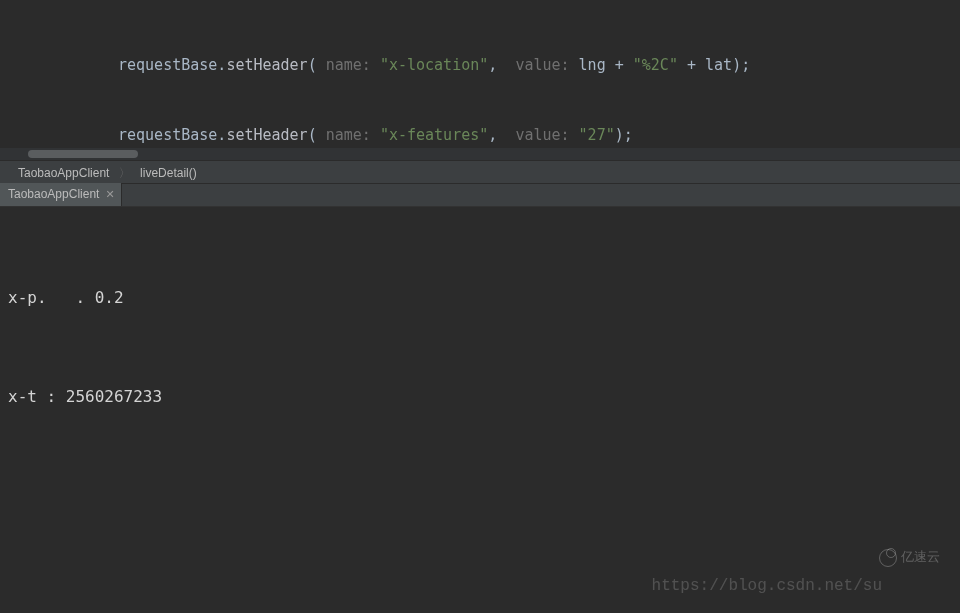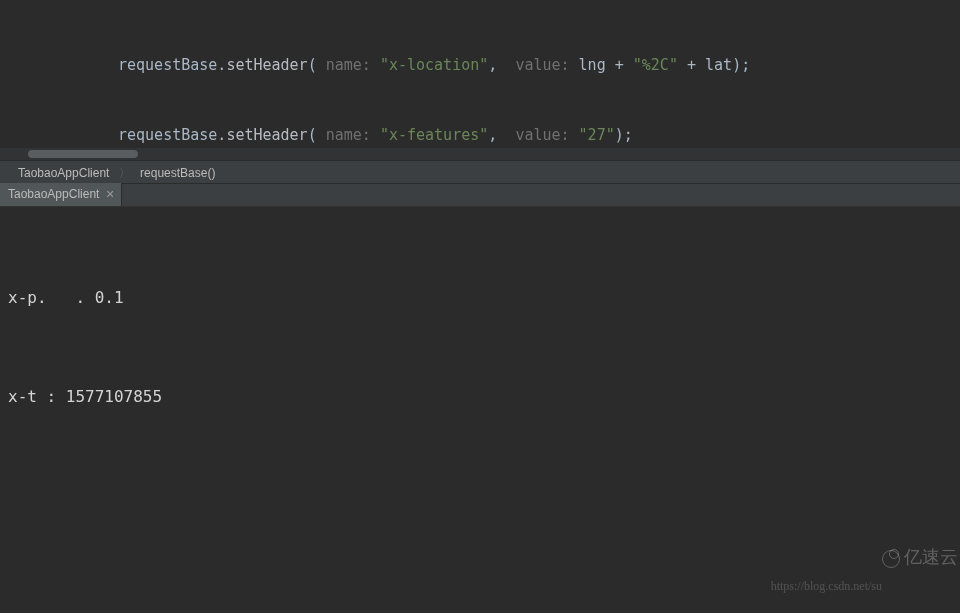--- a/index.html
+++ b/index.html
@@ -42,22 +42,22 @@
 
 .console-tabs{height:23px;background:#3c3f41;display:flex;align-items:flex-end;border-bottom:1px solid #323232;}
 .console-tab{height:23px;line-height:23px;padding:0 6px 0 8px;font-family:sans-serif;font-size:12px;color:#bbbbbb;background:#515658;display:flex;align-items:center;gap:6px;border-right:1px solid #2b2b2b;}
 .console-tab .close{color:#999;font-size:11px;}
 
 
 .console{flex:1;background:#2b2b2b;color:var(--console-fg);padding:8px 0 0 8px;font-size:16px;line-height:33px;white-space:pre;overflow:hidden;position:relative;}
 .console .line{height:33px;}
 
 
-.watermark{position:absolute;right:2px;bottom:6px;font-family:Liberation Serif, serif;font-size:18px;color:rgba(255,255,255,0.25);pointer-events:none;}
-.wm-url{position:absolute;right:78px;bottom:10px;font-family:Liberation Serif, serif;font-size:12px;color:rgba(255,255,255,0.18);pointer-events:none;}
+.watermark{position:absolute;right:20px;bottom:6px;font-family:Liberation Mono, monospace;font-size:13px;color:rgba(255,255,255,0.25);pointer-events:none;}
+.wm-url{position:absolute;right:78px;bottom:10px;font-family:Liberation Mono, monospace;font-size:16px;color:rgba(255,255,255,0.18);pointer-events:none;}
 .wm-logo{display:inline-block;width:18px;height:18px;border:1.5px solid rgba(255,255,255,0.25);border-radius:50%;vertical-align:middle;margin-right:4px;position:relative;}
 .wm-logo::after{content:"";position:absolute;width:8px;height:8px;border:1.5px solid rgba(255,255,255,0.25);border-radius:50%;left:6px;top:-2px;}
 </style>
 </head>
 <body>
 
 <div class="root">
 
   <div class="editor-wrap">
     <div class="editor-line"><span class="tok-field">requestBase</span><span class="tok-punc">.</span><span class="tok-method">setHeader</span><span class="tok-punc">( </span><span class="tok-hint">name: </span><span class="tok-str">"x-location"</span><span class="tok-punc">,  </span><span class="tok-hint">value: </span><span class="tok-plain">lng</span><span class="tok-punc"> + </span><span class="tok-str">"%2C"</span><span class="tok-punc"> + </span><span class="tok-plain">lat</span><span class="tok-punc">);</span></div>
@@ -65,33 +65,33 @@
     
     
     <div class="hscroll">
       <div class="hscroll-thumb"></div>
     </div>
   </div>
 
   <div class="breadcrumb">
     <span>TaobaoAppClient</span>
     <span class="sep">〉</span>
-    <span>requestBase()</span>
+    <span>liveDetail()</span>
   </div>
 
   <div class="console-tabs">
     <div class="console-tab">
       <span>TaobaoAppClient</span>
       <span class="close">✕</span>
     </div>
   </div>
 
   <div class="console">
-    <div class="line">x-p.   . 0.1</div>
-    <div class="line">x-t : 1577107855</div>
+    <div class="line">x-p.   . 0.2</div>
+    <div class="line">x-t : 2560267233</div>
     
     
     
     
     
     
     
     
 
     <div class="wm-url">https://blog.csdn.net/su</div>

